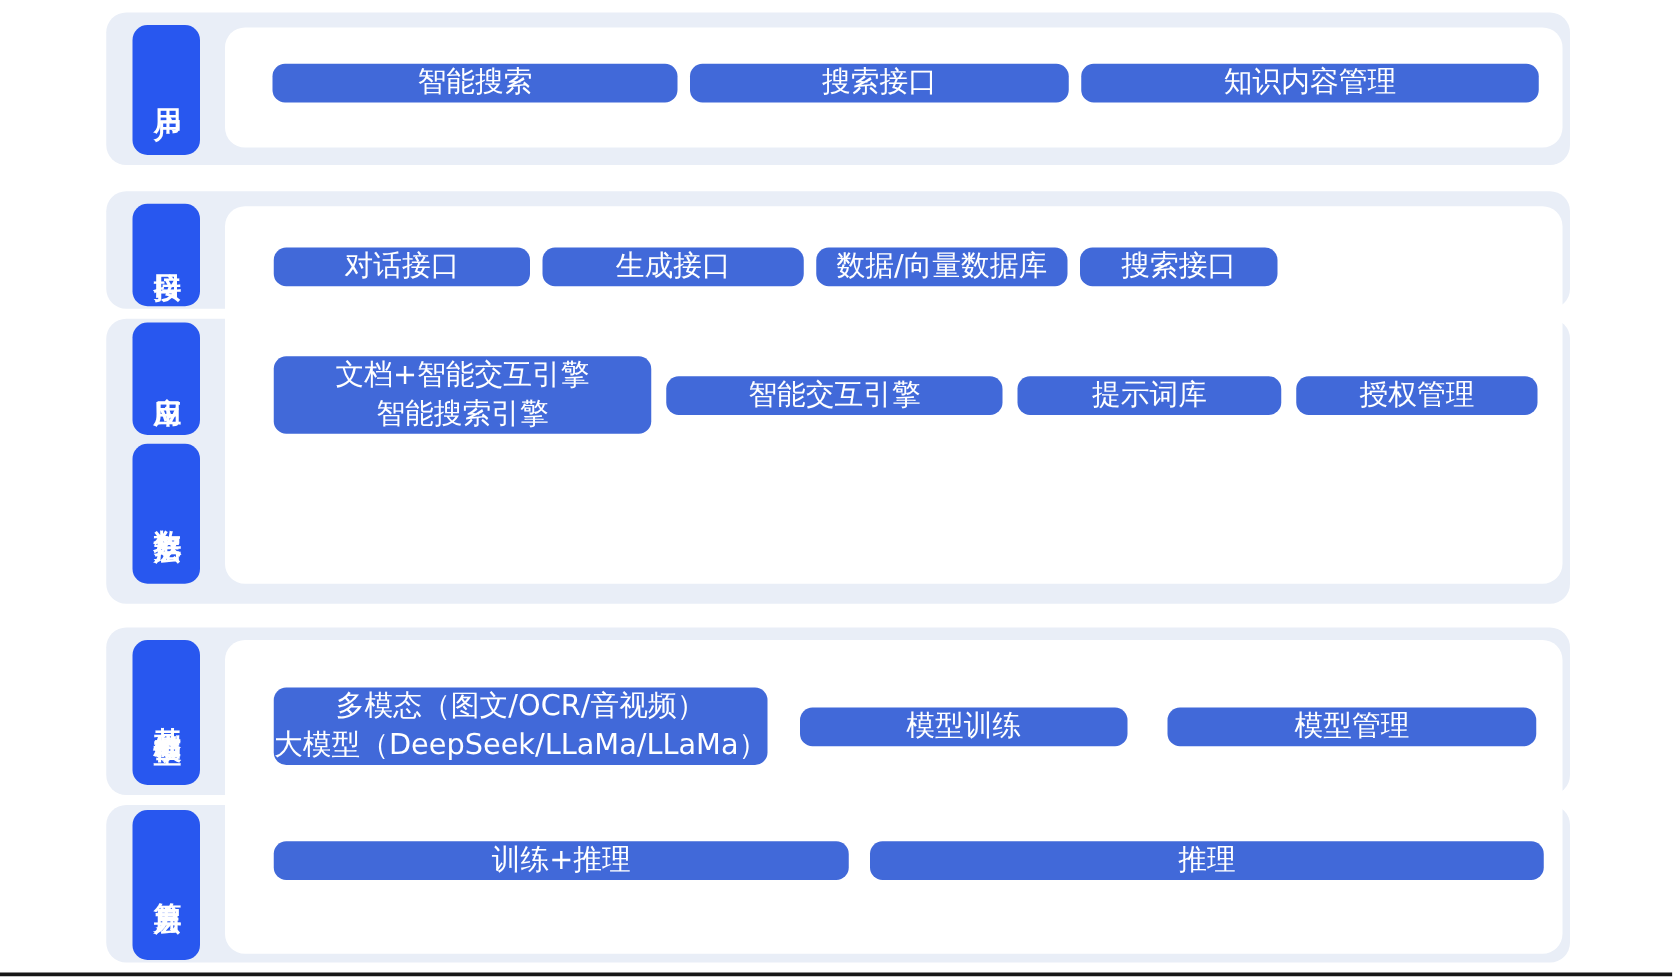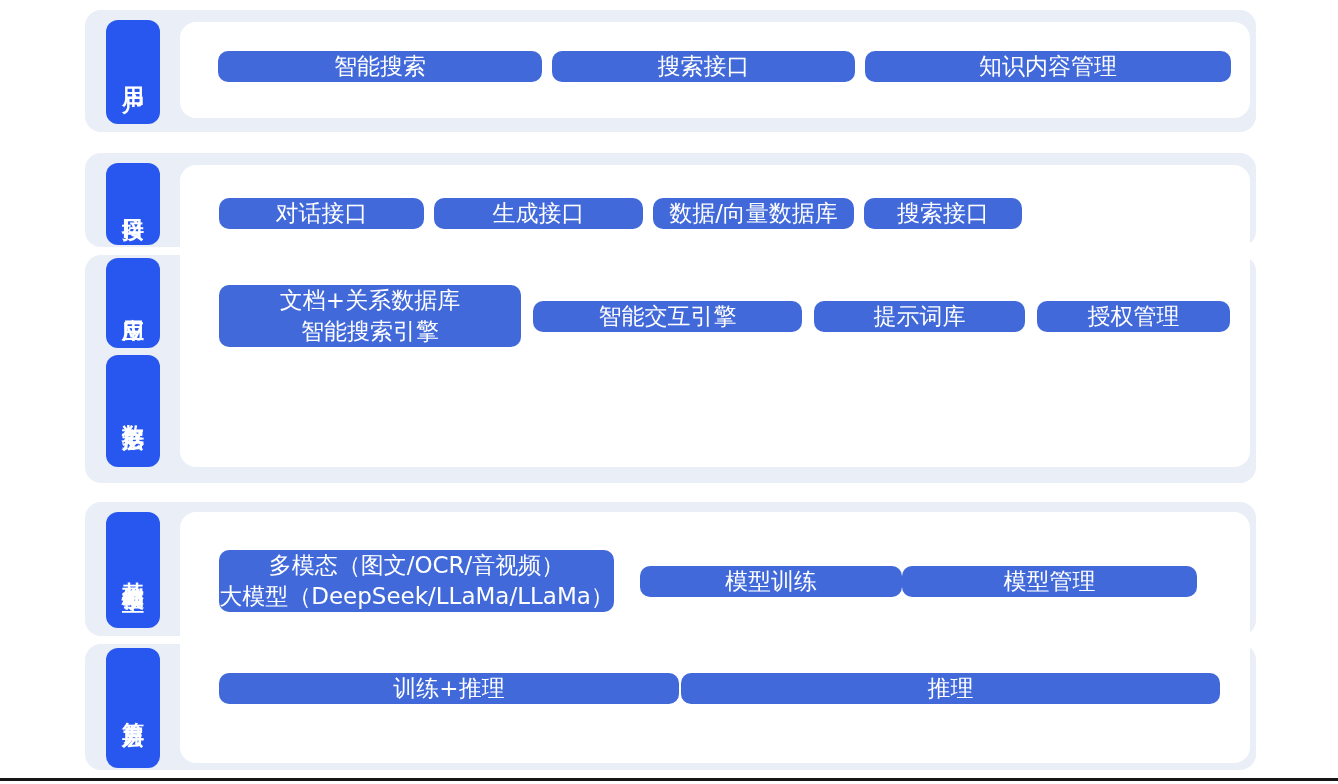--- a/index.html
+++ b/index.html
@@ -70,21 +70,21 @@
     position: absolute;
     left: 219px;
     display: flex;
     align-items: center;
   }
   #row-user      { left: 218px; top: 33px;  height: 66px;  gap: 10px; }
   #row-interface { top: 185px; height: 56px;  gap: 10px; }
   #row-app       { top: 272px; height: 88px;  gap: 12px; }
   #row-data      { top: 375px; height: 78px;  gap: 12px; }
   #row-model     { top: 537px; height: 88px;  }
-  #row-compute   { top: 637px; height: 103px; gap: 2px; }
+  #row-compute   { top: 637px; height: 103px; gap: 17px; }
 
   .btn {
     background: #4169d9;
     border-radius: 10px;
     color: #ffffff;
     font-size: 23px;
     display: flex;
     flex-direction: column;
     align-items: center;
     justify-content: center;
@@ -133,35 +133,35 @@
 
   <div class="row" id="row-interface">
     <div class="btn" style="width:205px">对话接口</div>
     <div class="btn" style="width:209px">生成接口</div>
     <div class="btn" style="width:201px">数据/向量数据库</div>
     <div class="btn" style="width:158px">搜索接口</div>
   </div>
 
   <div class="row" id="row-app">
     <div class="btn" style="width:302px">
-      <span>文档+关系数据库</span>
+      <span>文档+智能交互引擎</span>
       <span>智能搜索引擎</span>
     </div>
     <div class="btn" style="width:269px">智能交互引擎</div>
     <div class="btn" style="width:211px">提示词库</div>
     <div class="btn" style="width:193px">授权管理</div>
   </div>
 
 
   <div class="row" id="row-model">
     <div class="btn" style="width:395px;margin-right:26px">
       <span>多模态（图文/OCR/音视频）</span>
       <span>大模型（DeepSeek/LLaMa/LLaMa）</span>
     </div>
-    <div class="btn" style="width:262px;">模型训练</div>
+    <div class="btn" style="width:262px;margin-right:32px">模型训练</div>
     <div class="btn" style="width:295px">模型管理</div>
   </div>
 
   <div class="row" id="row-compute">
     <div class="btn" style="width:460px">训练+推理</div>
     <div class="btn" style="width:539px">推理</div>
   </div>
 
   <div id="bottom-rule"></div>
 </div>

